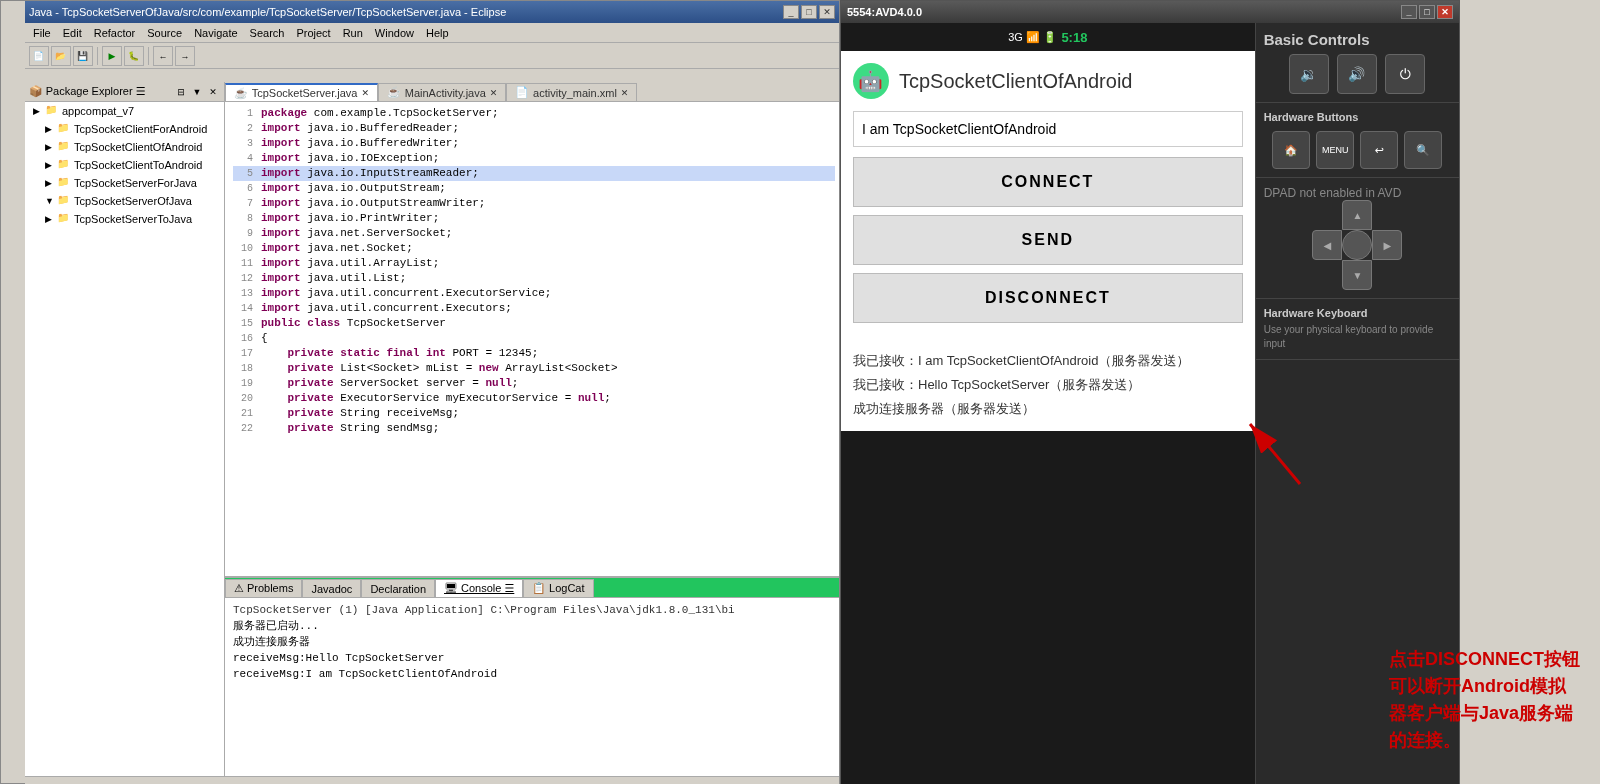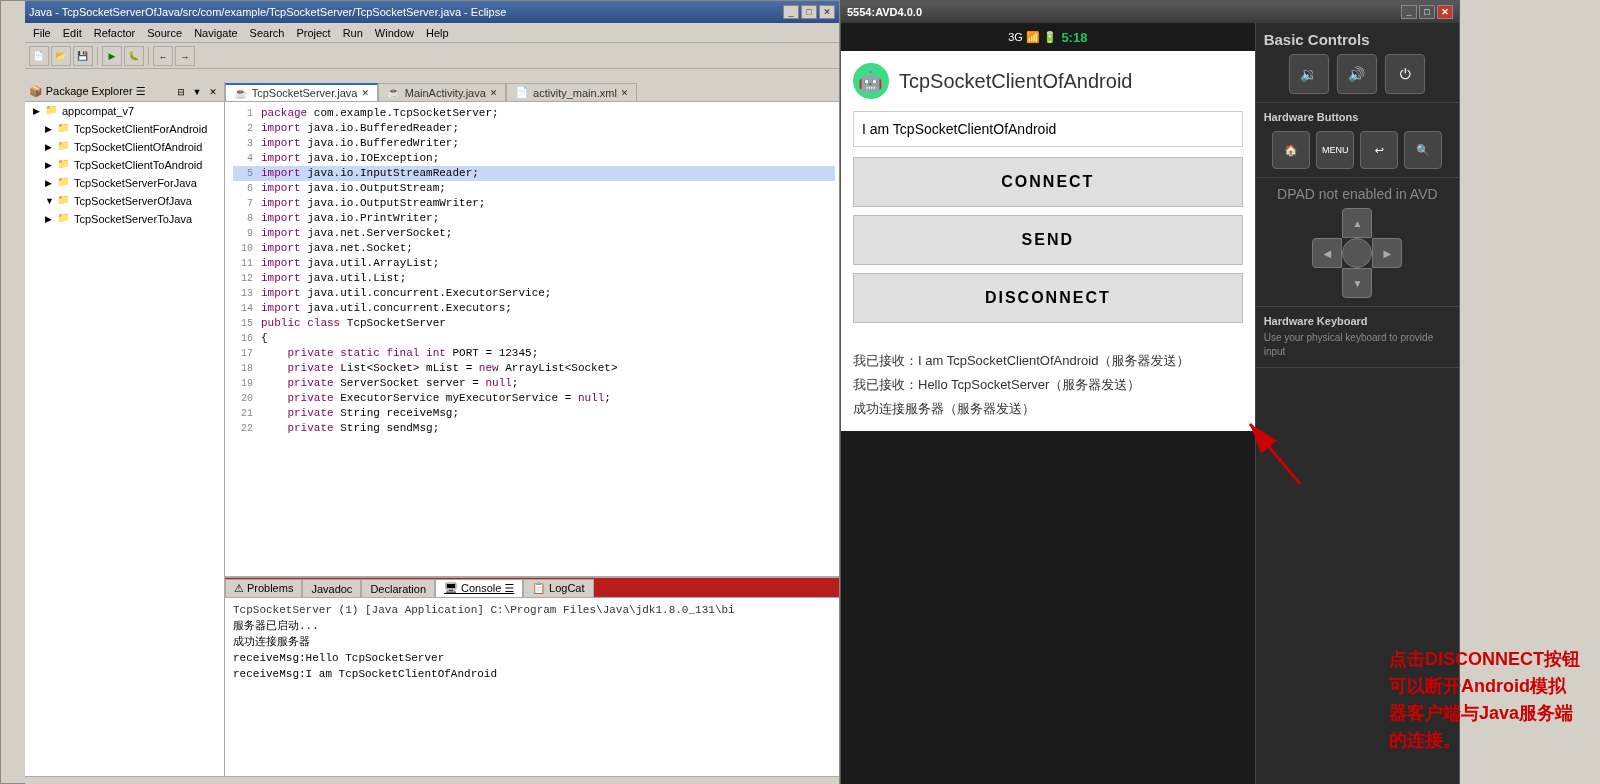--- a/index.html
+++ b/index.html
@@ -163,34 +163,34 @@
       font-size: 11px;
       line-height: 15px;
       padding: 4px 4px 4px 8px;
       overflow-y: auto;
       background: white;
       color: #000;
     }
     .code-line { display: flex; min-height: 15px; }
     .line-num { width: 20px; color: #888; text-align: right; margin-right: 8px; flex-shrink: 0; font-size: 10px; }
     .code-content { flex: 1; white-space: pre; }
-    .kw { color: #7f0055; font-weight: normal; }
+    .kw { color: #7f0055; font-weight: bold; }
     .highlight-line { background: #c8d8f8; }
 
     
     .bottom-panel {
       height: 200px;
       border-top: 2px solid #aaa;
       background: white;
       display: flex;
       flex-direction: column;
     }
     .bottom-tabs {
       height: 20px;
-      background: #b91c1c;
+      background: #22c55e;
       display: flex;
       align-items: flex-end;
       border-bottom: 1px solid #aaa;
     }
     .bottom-tab {
       height: 18px;
       padding: 0 8px;
       font-size: 11px;
       background: #d4d0c8;
       border: 1px solid #aaa;
@@ -399,23 +399,22 @@
       color: white;
       font-size: 11px;
     }
 
     .dpad-section {
       padding: 8px;
       border-bottom: 1px solid #444;
     }
     .dpad-label {
       color: #888;
-      font-size: 14px;
-      margin-bottom: 6px;
-      text-align: center;
+      font-size: 12px;
+      text-align: left;
     }
     .dpad-container {
       display: flex;
       align-items: center;
       justify-content: center;
     }
     .dpad {
       width: 90px; height: 90px;
       position: relative;
     }

